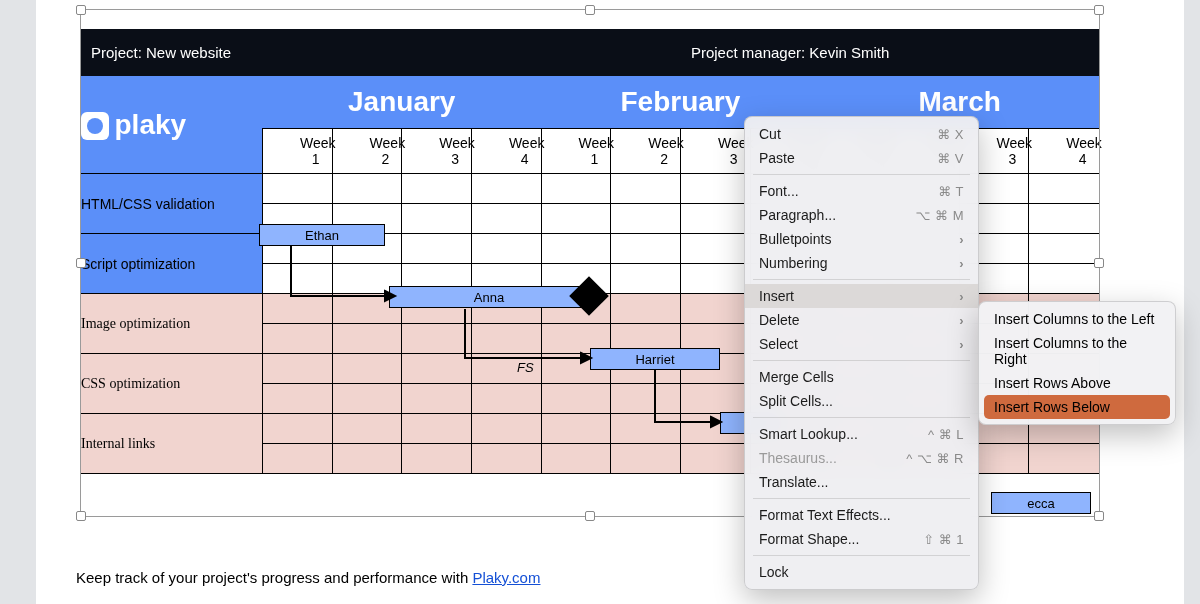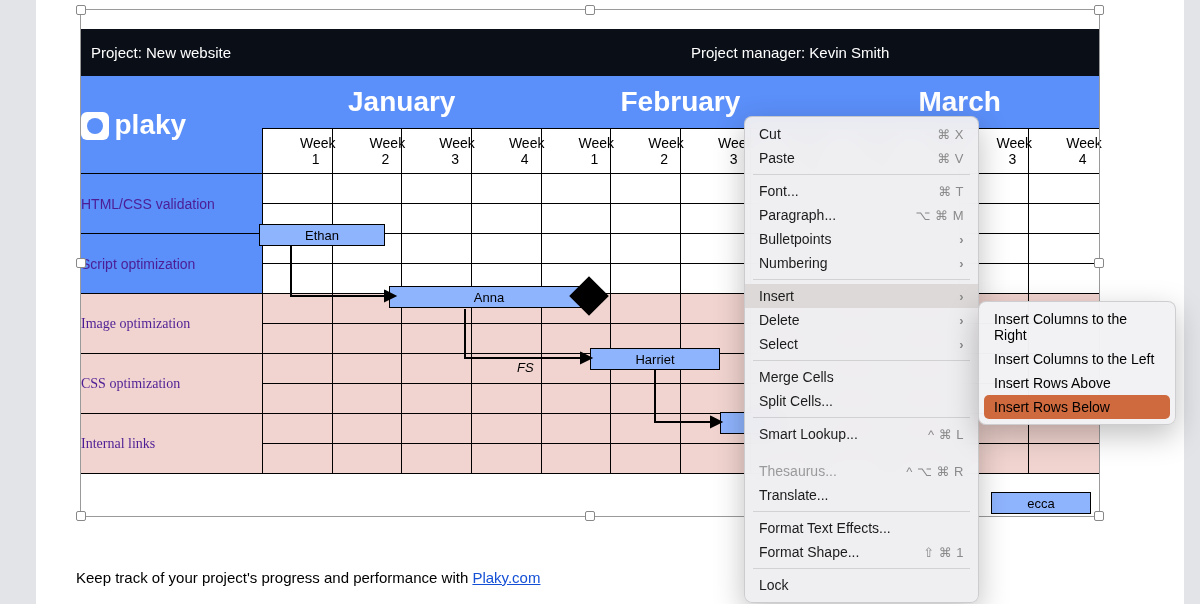--- a/index.html
+++ b/index.html
@@ -101,21 +101,21 @@
   .weeks th {
     background:#fff;
     color:#000;
     font-weight:400;
     height: 45px;
     border: 1px solid #000;
     padding-left: 37px;
   }
   .tasklabel {
     background:#5b8ff9;
-    color:#4c1d95;
+    color:#000000;
     font-weight:500;
     padding-left:10px;
     text-align:left;
     border: 1px solid #000;
   }
   .tasklabel.pink { background:#f1d4cf;font-family:Liberation Serif, serif; }
   tr.taskrow td { height: 30px; }
   tr.taskrow.pink td { background:#f1d4cf; }
 
   .bars {
@@ -174,21 +174,21 @@
     padding: 5px 0;
     font-size: 14px;
     backdrop-filter: blur(10px);
   }
   .menu .item {
     display:flex; justify-content:space-between; align-items:center;
     padding: 4px 14px;
     color:#1b1b1b;
     cursor: default;
   }
-  .menu .item.disabled { color:#9a9a9a;margin-top:13px; }
+  .menu .item.disabled { color:#9a9a9a; }
   .menu .item.highlight { background:#dcd9d8; }
   .menu .sep { height:1px; background:rgba(0,0,0,0.12); margin:4px 8px; }
   .kbd { color:#8a8a8a; font-size:13px; letter-spacing:0.5px; }
   .sub {
     position:absolute;
     left: 978px;
     top: 301px;
     width: 198px;
     background: rgba(242,242,244,0.98);
     border: 1px solid rgba(0,0,0,0.15);
@@ -516,17 +516,17 @@
       <span>Format Shape...</span>
       <span class="kbd">⇧ ⌘ 1</span>
     </div>
     <div class="sep"></div>
     <div class="item">
       <span>Lock</span>
       <span class="kbd"></span>
     </div>
   </div>
 <div class="sub" id="sub">
+    <div class="item">Insert Columns to the Left</div>
     <div class="item">Insert Columns to the Right</div>
-    <div class="item">Insert Columns to the Left</div>
     <div class="item">Insert Rows Above</div>
     <div class="item sel">Insert Rows Below</div>
   </div>
 
 </body></html>

